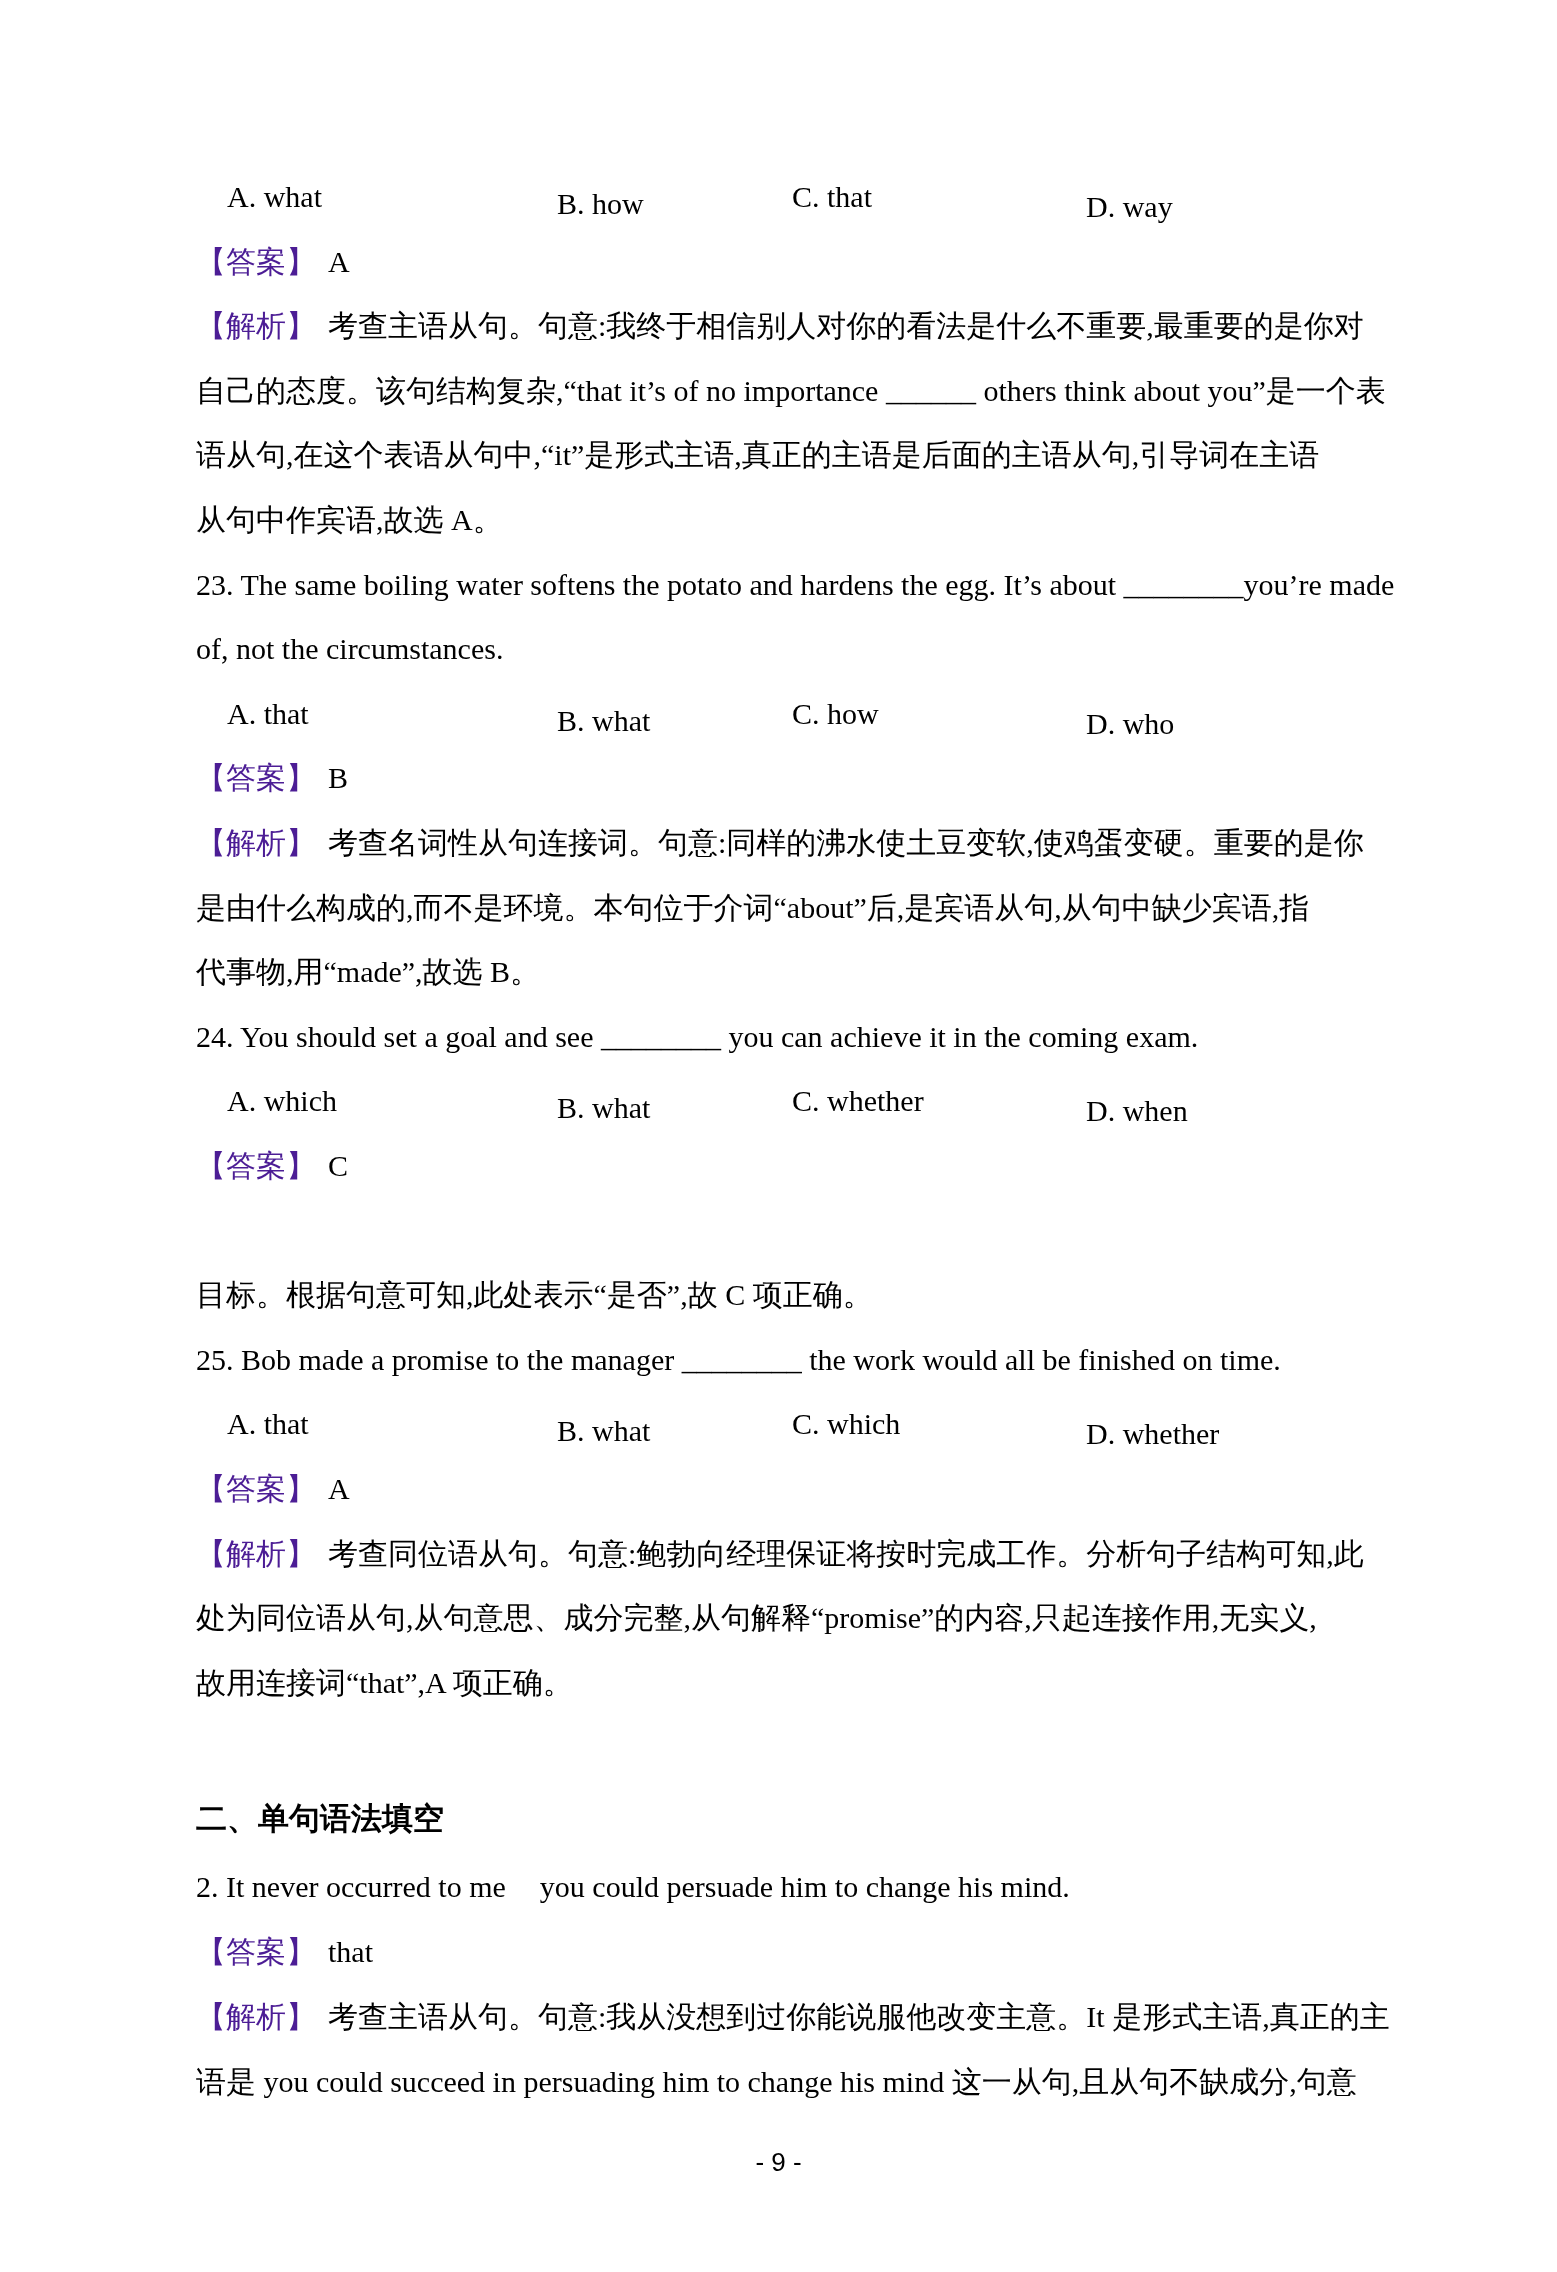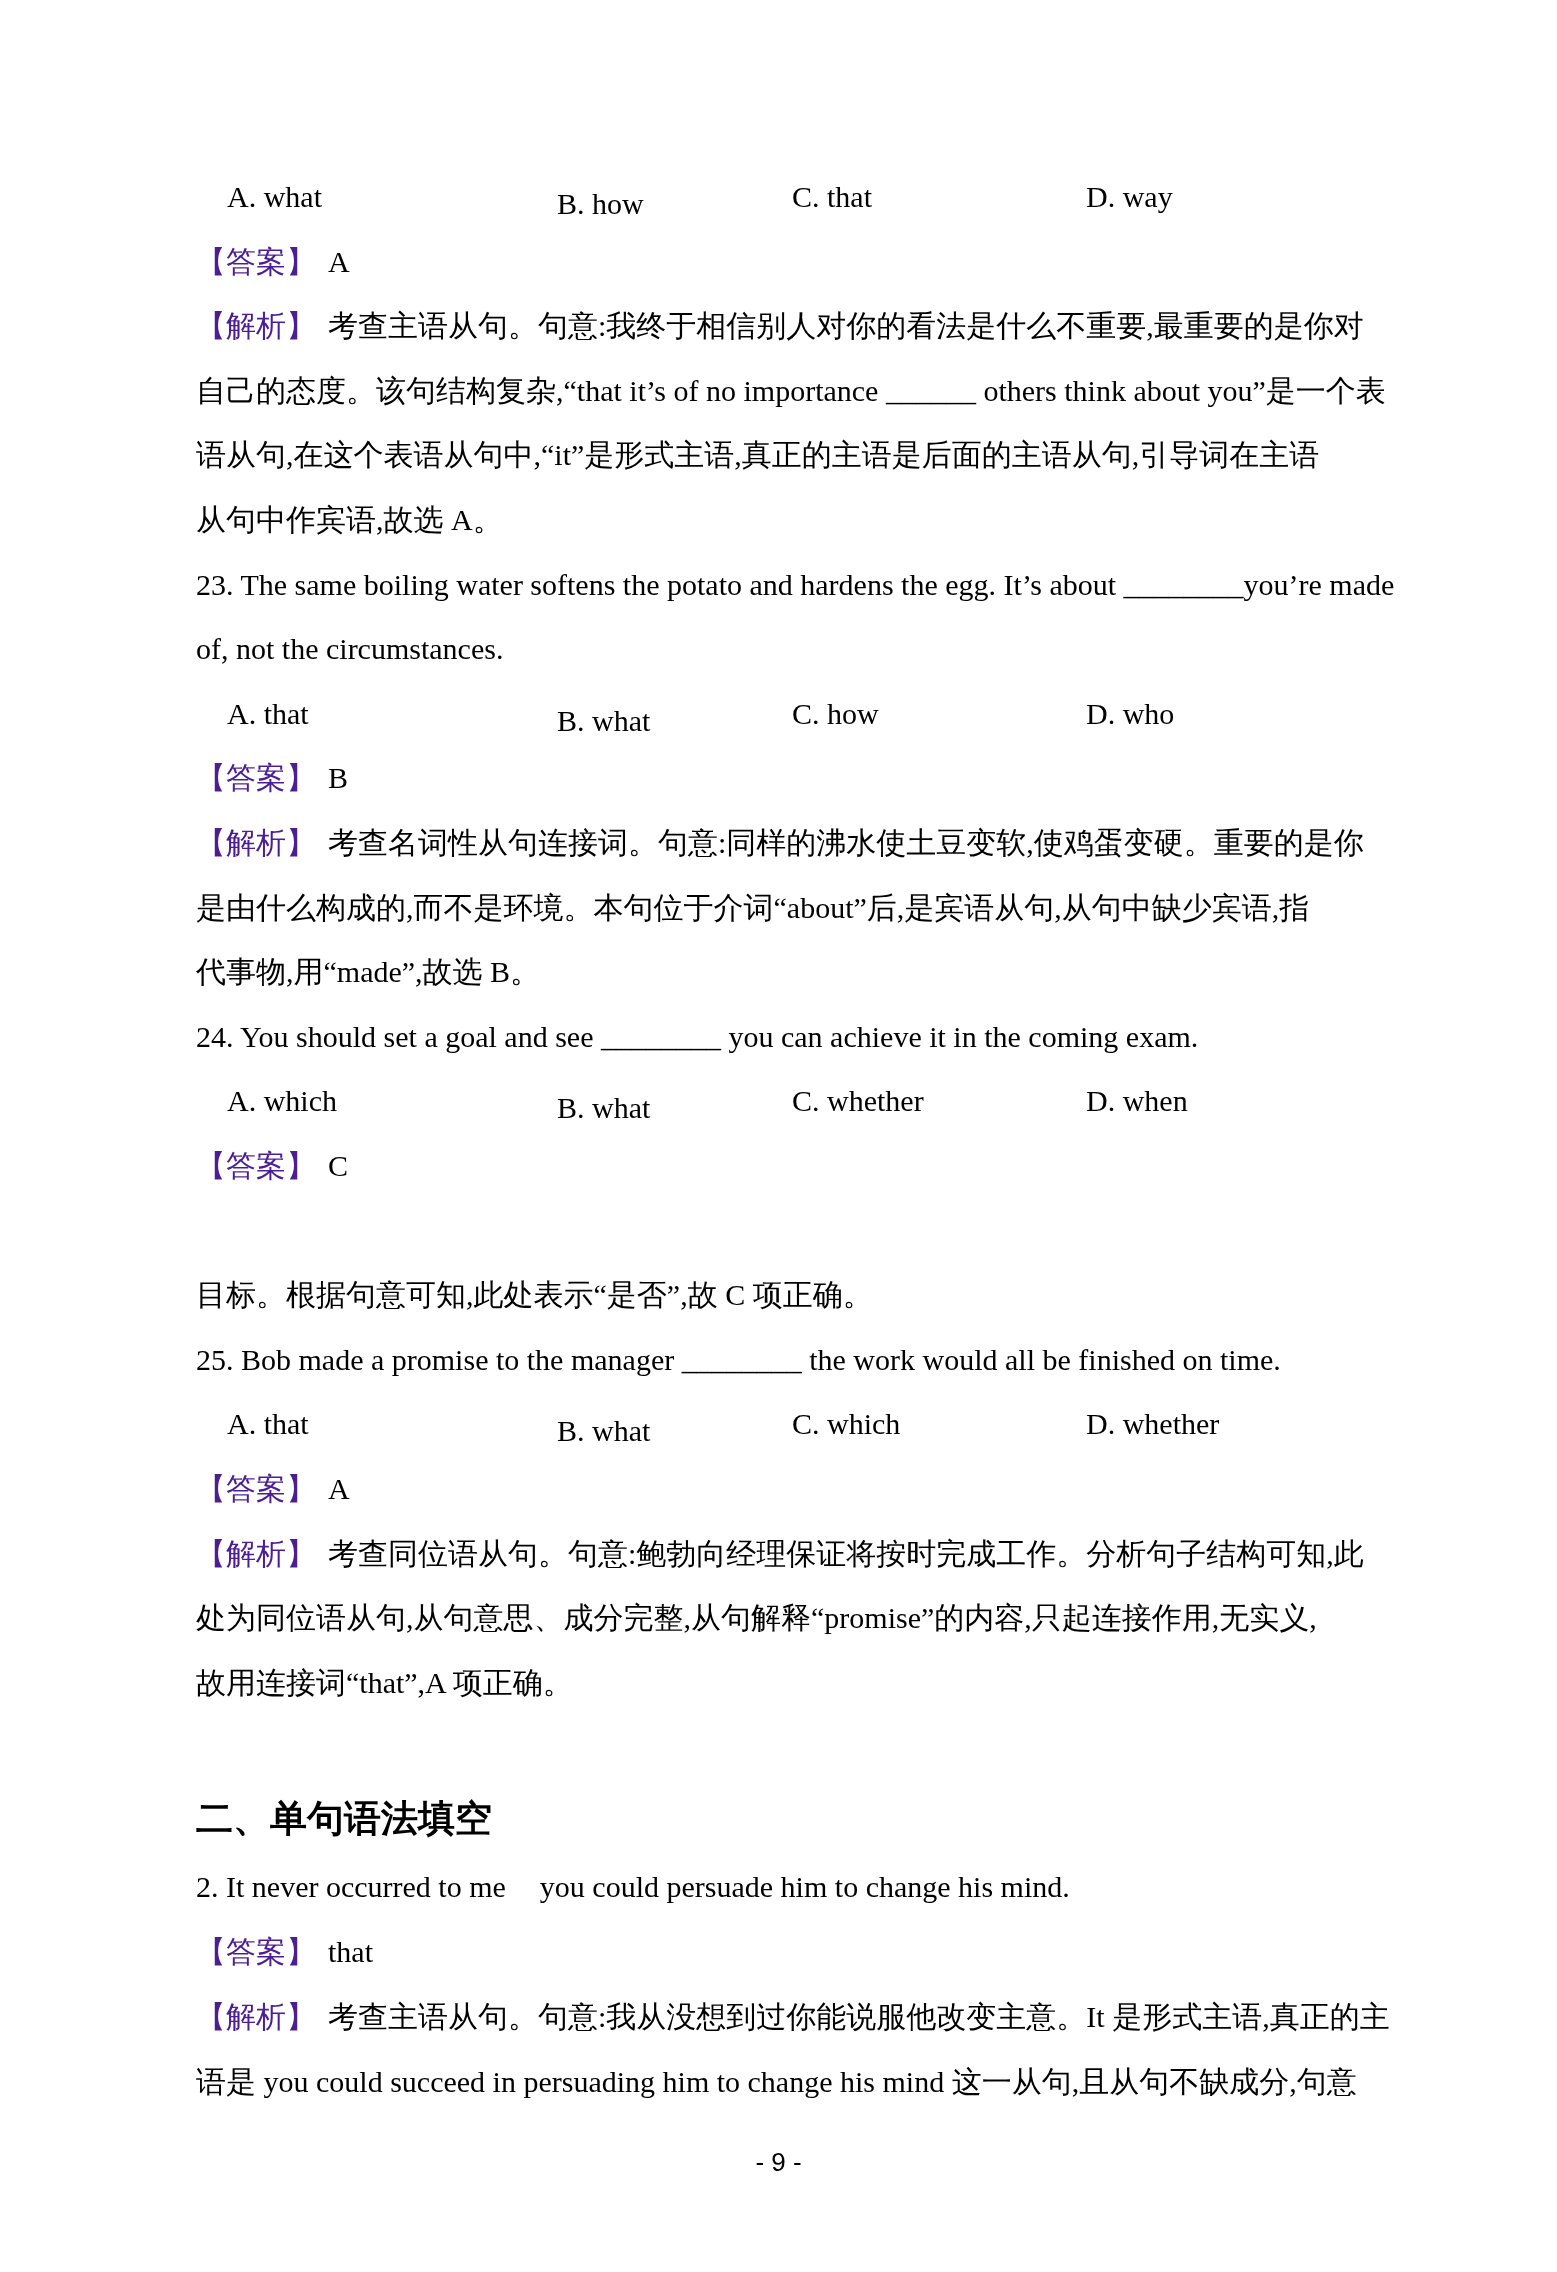--- a/index.html
+++ b/index.html
@@ -18,24 +18,24 @@
     left:196px;
     width:1250px;
     height:44px;
     line-height:44px;
     white-space:nowrap;
   }
   .opts span { position:absolute; top:0; }
   .opt-a { left:31px; }
   .opt-b { left:361px;margin-top:7px; }
   .opt-c { left:596px; }
-  .opt-d { left:890px; }
+  .opt-d { left:890px;margin-top:10px; }
   .lbl { color:#4c1d95; }
   .after-lbl { margin-left:12px; }
-  .heading { font-weight:bold; font-size:37px; }
+  .heading { font-weight:bold; font-size:31px; }
   .gap { display:inline-block; width:34px; }
   .footer {
     position:absolute;
     top:2142px; left:0; width:100%;
     text-align:center;
     font-family:"Liberation Sans","DejaVu Sans",sans-serif;
     font-size:26px;
     line-height:40px;
   }
 </style>

